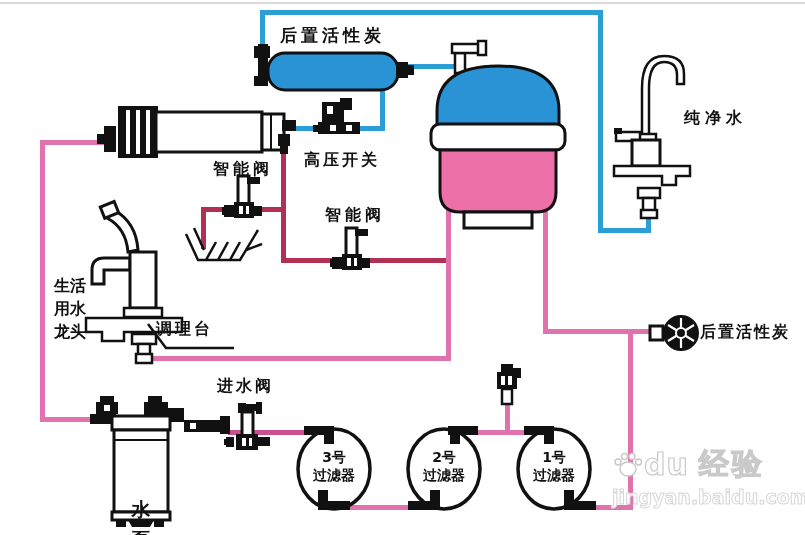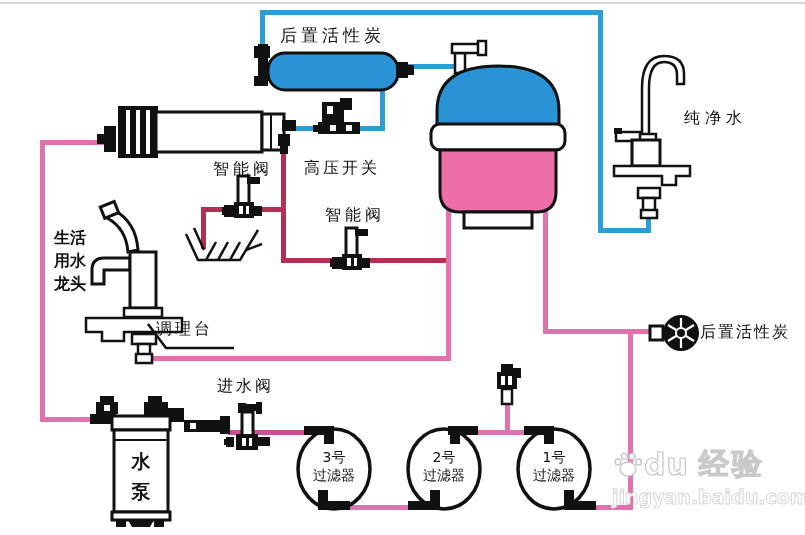--- a/index.html
+++ b/index.html
@@ -4,26 +4,26 @@
 <style>
   html,body{margin:0;padding:0;background:#fff;}
   #canvas{position:relative;width:805px;height:535px;background:#fff;overflow:hidden;
           font-family:"DejaVu Sans",sans-serif;color:#111;}
   .pipe{position:absolute;}
   .p-blue{background:var(--pipe_blue);}
   .p-pink{background:var(--pipe_pink);}
   .p-mag{background:var(--pipe_magenta);}
   .p-crim{background:var(--pipe_crimson);}
   .comp{position:absolute;}
-  .lbl{position:absolute;font-weight:normal;font-size:16px;letter-spacing:2px;white-space:nowrap;}
+  .lbl{position:absolute;font-weight:bold;font-size:16px;letter-spacing:2px;white-space:nowrap;}
   .lbl-v{position:absolute;font-weight:bold;font-size:16px;word-break:break-all;
-         line-height:1.45;text-align:center;white-space:normal;}
+         line-height:1.45;text-align:center;white-space:normal;margin-top:48px;}
   .filter{position:absolute;width:100px;height:110px;}
   .filter-label{position:absolute;left:0;top:36px;width:92px;display:flex;flex-direction:column;
-                align-items:center;font-weight:normal;font-size:14px;line-height:1.3;}
+                align-items:center;font-weight:bold;font-size:14px;line-height:1.3;}
   #watermark{position:absolute;left:612px;top:444px;width:195px;
              -webkit-text-stroke:1.2px #c9c9c9;color:#ffffff;}
   #wm-line1{display:flex;align-items:center;font-size:30px;font-weight:bold;letter-spacing:1px;}
   #wm-cn{margin-left:10px;letter-spacing:3px;}
   #wm-url{font-size:19px;font-weight:bold;margin-top:1px;-webkit-text-stroke:1px #d6d6d6;}
   .topline{position:absolute;left:0;top:2px;width:805px;height:2px;background:#dadada;}
 </style>
 </head>
 <body>
 
@@ -255,21 +255,21 @@
       <rect x="56" y="78" width="10" height="20" fill="#111"></rect>
       <rect x="56" y="89" width="32" height="9" fill="#111"></rect>
     </svg>
     <div class="filter-label">
       <span>1号</span>
       <span>过滤器</span>
     </div>
   </div>
 
   <div class="lbl" style="left:280px;top:24px;font-size:17px;letter-spacing:4px">后置活性炭</div>
-  <div class="lbl" style="left:304px;top:158px;letter-spacing:3px">高压开关</div>
+  <div class="lbl" style="left:304px;top:150px;letter-spacing:3px">高压开关</div>
   <div class="lbl" style="left:213px;top:159px;letter-spacing:4px">智能阀</div>
   <div class="lbl" style="left:325px;top:205px;letter-spacing:4px">智能阀</div>
   <div class="lbl" style="left:684px;top:108px;letter-spacing:5px">纯净水</div>
   <div class="lbl" style="left:700px;top:322px;letter-spacing:2px">后置活性炭</div>
   <div class="lbl-v" style="left:50px;top:226px;width:40px">生活用水龙头</div>
   <div class="lbl" style="left:156px;top:319px;letter-spacing:3px">调理台</div>
   <div class="lbl" style="left:217px;top:376px;letter-spacing:3px">进水阀</div>
 
   <div id="watermark">
     <div id="wm-line1">

